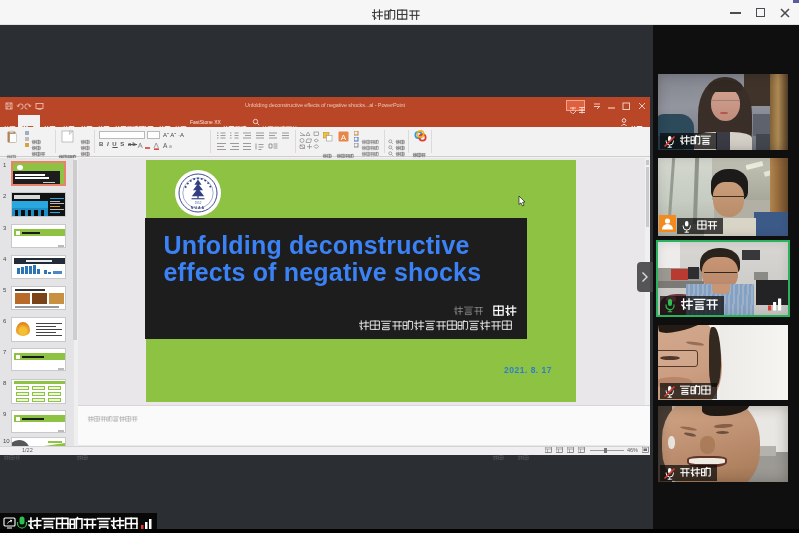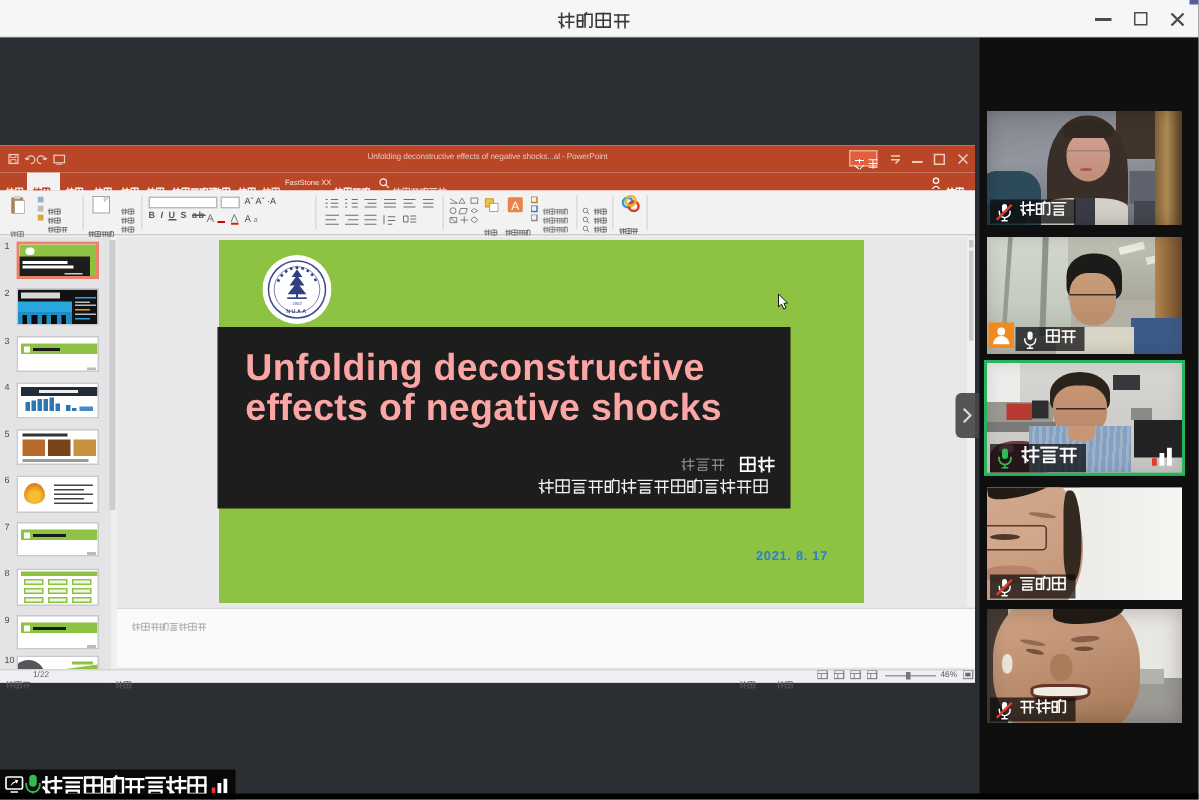--- a/index.html
+++ b/index.html
@@ -734,21 +734,21 @@
 <rect x="14.9" y="10.1" width="1.7" height="1.7" transform="rotate(-33 15.7 10.9)"></rect>
 <rect x="18.3" y="8.3" width="1.7" height="1.7" transform="rotate(-18 19.1 9.1)"></rect>
 <rect x="22.1" y="7.6" width="1.7" height="1.7" transform="rotate(0 22.9 8.4)"></rect>
 <rect x="25.9" y="8.1" width="1.7" height="1.7" transform="rotate(17 26.7 8.9)"></rect>
 <rect x="29.4" y="9.7" width="1.7" height="1.7" transform="rotate(33 30.2 10.5)"></rect>
 <rect x="32.3" y="12.3" width="1.7" height="1.7" transform="rotate(48 33.1 13.1)"></rect>
 <rect x="34.5" y="15.7" width="1.7" height="1.7" transform="rotate(62 35.3 16.5)"></rect>
 </g>
     </svg>
     <div class="abs" style="left:-1px;top:58px;width:382px;height:121px;background:#1e1d1d">
-<div class="abs" style="left:18.5px;top:14px;font-size:25px;line-height:27px;font-weight:bold;color:#fca5a5;letter-spacing:.2px">Unfolding deconstructive<br>effects of negative shocks</div>
+<div class="abs" style="left:18.5px;top:14px;font-size:25px;line-height:27px;font-weight:bold;color:#3b82f6;letter-spacing:.2px">Unfolding deconstructive<br>effects of negative shocks</div>
 <div class="abs" style="left:308px;top:84px"><svg width="31" height="11" viewBox="0 0 31 11" xmlns="http://www.w3.org/2000/svg">
           <g stroke="#c5c5c5" stroke-width="0.65" fill="none" stroke-linecap="square" opacity="0.8">
             <path transform="translate(1.00,1.00) scale(9.00)" d="M.22,.08 V.95" stroke-width="0.0722"></path>
             <path transform="translate(1.00,1.00) scale(9.00)" d="M.05,.32 H.4" stroke-width="0.0722"></path>
             <path transform="translate(1.00,1.00) scale(9.00)" d="M.08,.6 L.35,.85" stroke-width="0.0722"></path>
             <path transform="translate(1.00,1.00) scale(9.00)" d="M.68,.08 V.95" stroke-width="0.0722"></path>
             <path transform="translate(1.00,1.00) scale(9.00)" d="M.48,.28 H.95" stroke-width="0.0722"></path>
             <path transform="translate(1.00,1.00) scale(9.00)" d="M.48,.62 H.95" stroke-width="0.0722"></path>
             <path transform="translate(11.08,1.00) scale(9.00)" d="M.05,.12 H.95" stroke-width="0.0722"></path>
             <path transform="translate(11.08,1.00) scale(9.00)" d="M.2,.34 H.8" stroke-width="0.0722"></path>

